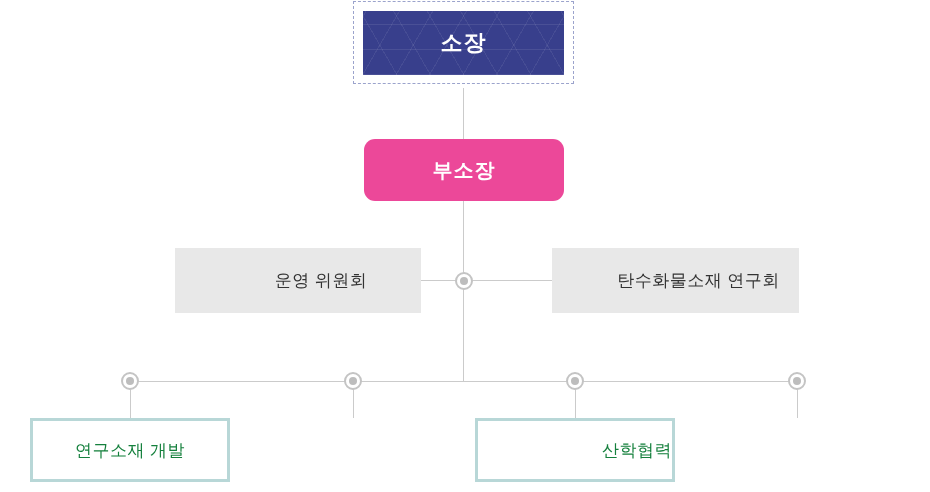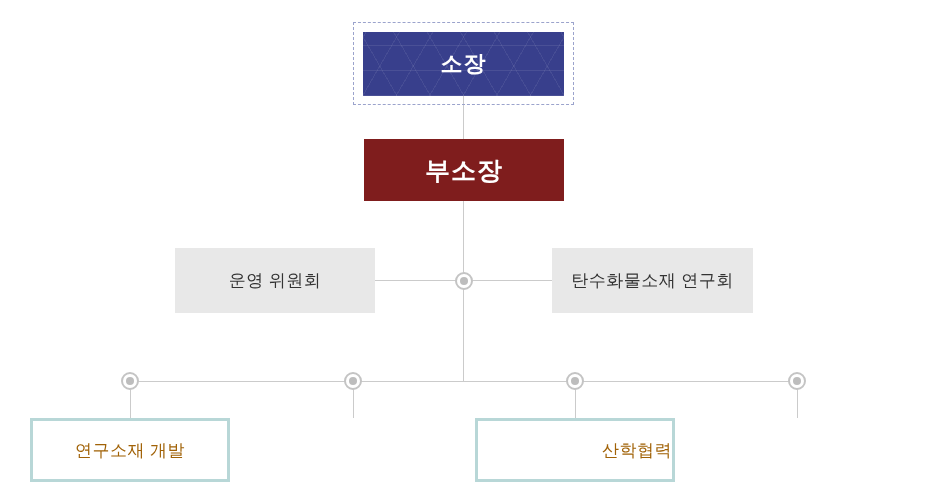--- a/index.html
+++ b/index.html
@@ -33,21 +33,21 @@
     position: absolute;
     left: 50%; top: 50%;
     width: 8px; height: 8px;
     background: #bdbdbd;
     border-radius: 50%;
     transform: translate(-50%, -50%);
   }
   
   .director-wrap {
     position: absolute;
-    left: 353px; top: 22px;
+    left: 353px; top: 1px;
     width: 219px; height: 81px;
     border: 1px dashed #9ba3cc;
     display: flex; align-items: center; justify-content: center;
   }
   .director-box {
     width: 201px; height: 64px;
     background-color: #383f8c;
     background-image:
       repeating-linear-gradient(0deg,   rgba(255,255,255,0.09) 0px, rgba(255,255,255,0.09) 1px, transparent 1px, transparent 25px),
       repeating-linear-gradient(60deg,  rgba(255,255,255,0.07) 0px, rgba(255,255,255,0.07) 1px, transparent 1px, transparent 29px),
@@ -55,45 +55,47 @@
     color: #ffffff;
     font-size: 22px; font-weight: 700;
     display: flex; align-items: center; justify-content: center;
     letter-spacing: 1px;
   }
   
   .deputy-box {
     position: absolute;
     left: 364px; top: 139px;
     width: 200px; height: 62px;
-    background: #7f1d1d;
+    background: #ec4899;
     color: #ffffff;
-    font-size: 25px; font-weight: 700;
+    font-size: 20px; font-weight: 700;
     display: flex; align-items: center; justify-content: center;
     letter-spacing: 1px;
+    border-radius: 11px;
   }
   
   .committee-box {
     position: absolute;
     top: 248px; height: 65px;
     background: #e8e8e8;
     color: #333333;
     font-size: 17px; font-weight: 500;
     display: flex; align-items: center; justify-content: center;
     letter-spacing: 0.5px;
+    padding-left: 46px;
   }
   .committee-left  { left: 175px; width: 200px; }
   .committee-right { left: 552px; width: 201px; }
   
   .dept-box {
     position: absolute;
     top: 418px; width: 194px; height: 58px;
     background: #ffffff;
     border: 3px solid #b8d7d7;
-    color: #a16207;
+    color: #15803d;
     font-size: 17px; font-weight: 500;
     display: flex; align-items: center; justify-content: center;
     letter-spacing: 0.5px;
   }
 </style>
 </head>
 <body>
 
 <div class="canvas">
 

